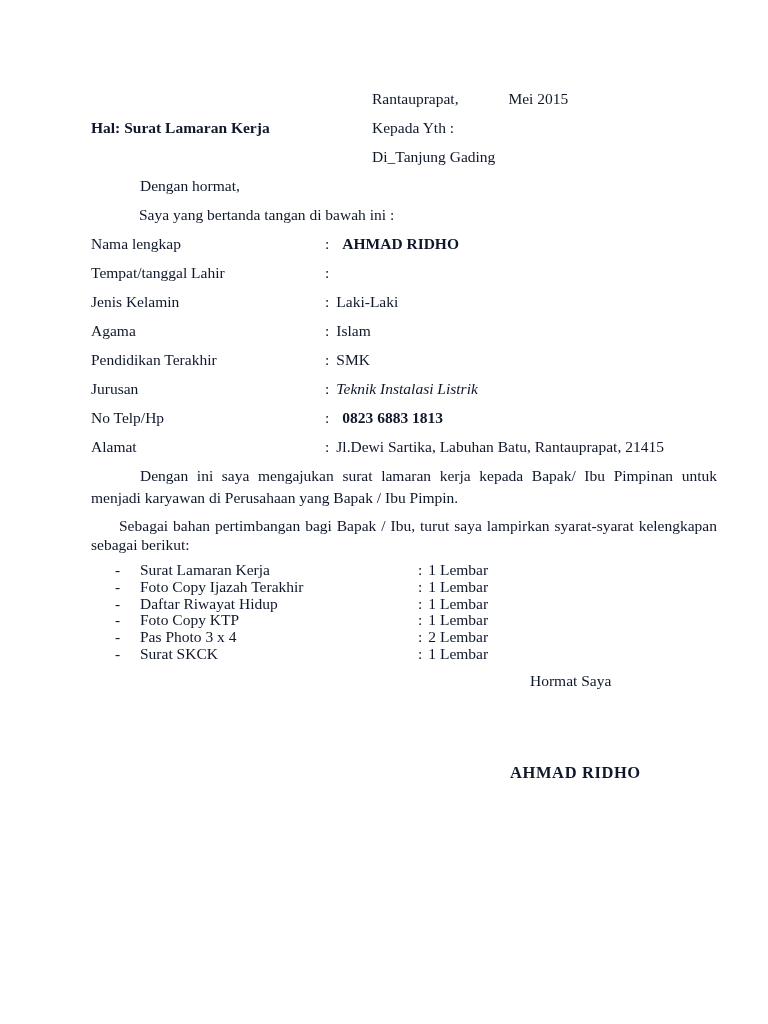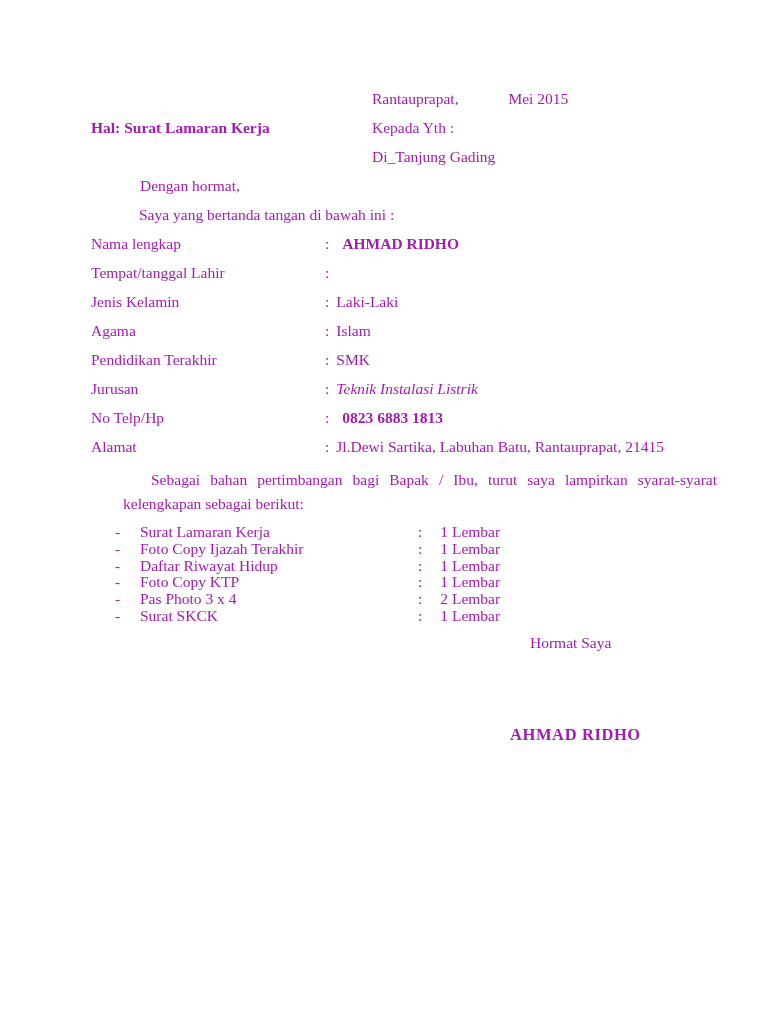--- a/index.html
+++ b/index.html
@@ -5,44 +5,44 @@
   html, body { margin: 0; padding: 0; background: #ffffff; }
   .page {
     position: relative;
     width: 768px;
     height: 1024px;
     background: #ffffff;
     box-sizing: border-box;
     padding: 84px 51px 0 91px;
     font-family: "Liberation Serif", "DejaVu Serif", serif;
     font-size: 15.5px;
-    color: #a21caf;
+    color: #0f172a;
     overflow: hidden;
   }
   .bold { font-weight: bold; }
   .hdr-row { display: flex; line-height: 29px; }
   .hdr-left { flex: 0 0 281px; }
   .hdr-right { flex: 1; }
   .date-gap { margin-left: 46px; }
   .greeting { padding-left: 49px; line-height: 29px; }
   .intro { line-height: 29px; margin-left: 48px; }
   .data-row { display: flex; line-height: 29px; align-items: flex-end; }
   .data-label { flex: 0 0 234px; }
   .data-colon { flex: 0 0 auto; }
   .data-value { margin-left: 7px; }
   .v-bold { font-weight: bold; margin-left: 13px; }
   .v-italic { font-style: italic; }
   .para { text-align: justify; }
   .para-intro { line-height: 22px; text-indent: 49px; margin-top: 4px; }
-  .para-attach { line-height: 24px; text-indent: 28px; margin-top: 7px; margin-left: 32px; }
+  .para-attach { line-height: 19px; text-indent: 28px; margin-top: 7px; }
   .attach-list { margin-top: 8px; line-height: 16.8px; }
   .attach-row { display: flex; }
   .attach-dash { flex: 0 0 25px; margin-left: 24px; }
   .attach-name { flex: 0 0 278px; }
-  .attach-qty { margin-left: 18px; }
+  .attach-qty { margin-left: 6px; }
   .closing { line-height: 30.5px; text-indent: 49px; text-align: justify; margin-top: 6px; }
   .signoff { margin-top: 8px; margin-left: 439px; line-height: 20px; }
   .signame { margin-top: 72px; margin-left: 419px; font-weight: bold; font-size: 16.5px; letter-spacing: 0.6px; }
 </style>
 </head>
 <body>
 
 <div class="page">
 
   <div class="hdr-row">
@@ -105,20 +105,21 @@
       <span class="data-colon">:</span>
       <span class="data-value v-bold">0823 6883 1813</span>
     </div>
     <div class="data-row">
       <span class="data-label">Alamat</span>
       <span class="data-colon">:</span>
       <span class="data-value">Jl.Dewi Sartika, Labuhan Batu, Rantauprapat, 21415</span>
     </div>
   </div>
 
+  <div class="para para-intro">Dengan ini saya mengajukan surat lamaran kerja kepada Bapak/ Ibu Pimpinan untuk menjadi karyawan di Perusahaan yang Bapak / Ibu Pimpin.</div>
   <div class="para para-attach">Sebagai bahan pertimbangan bagi Bapak / Ibu, turut saya lampirkan syarat-syarat kelengkapan sebagai berikut:</div>
 
   <div class="attach-list">
     <div class="attach-row">
       <span class="attach-dash">-</span>
       <span class="attach-name">Surat Lamaran Kerja</span>
       <span class="attach-colon">:</span>
       <span class="attach-qty">1 Lembar</span>
     </div>
     <div class="attach-row">

